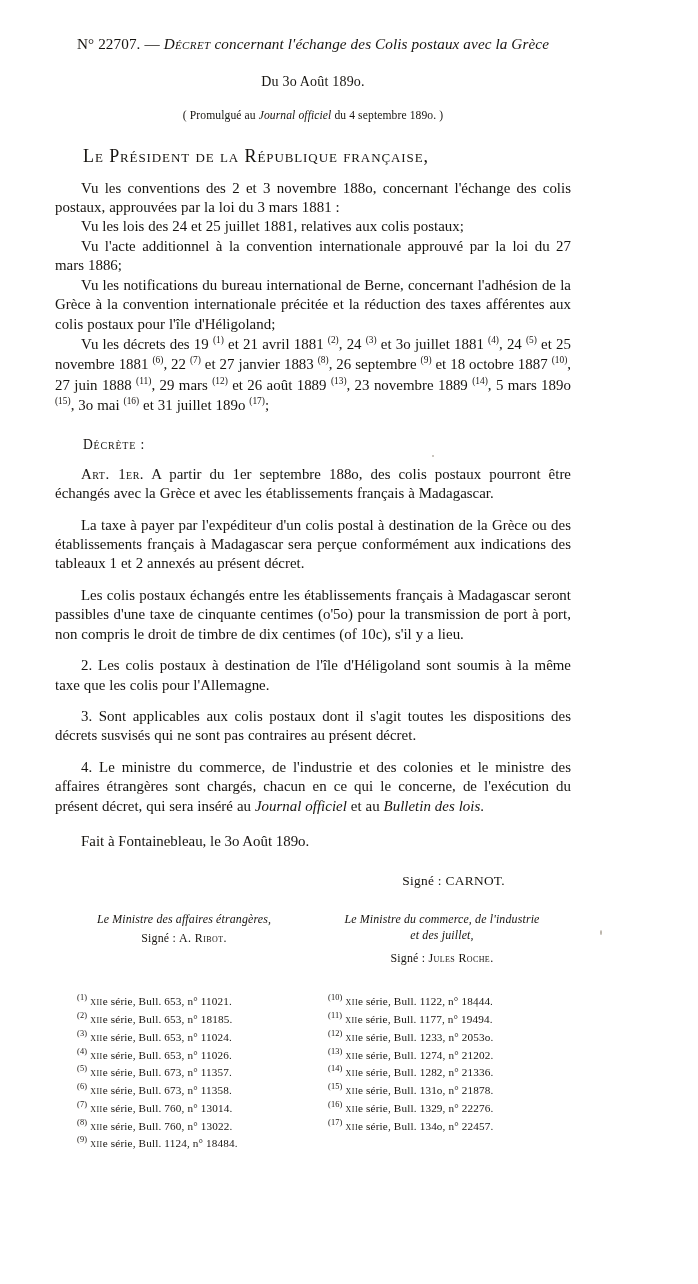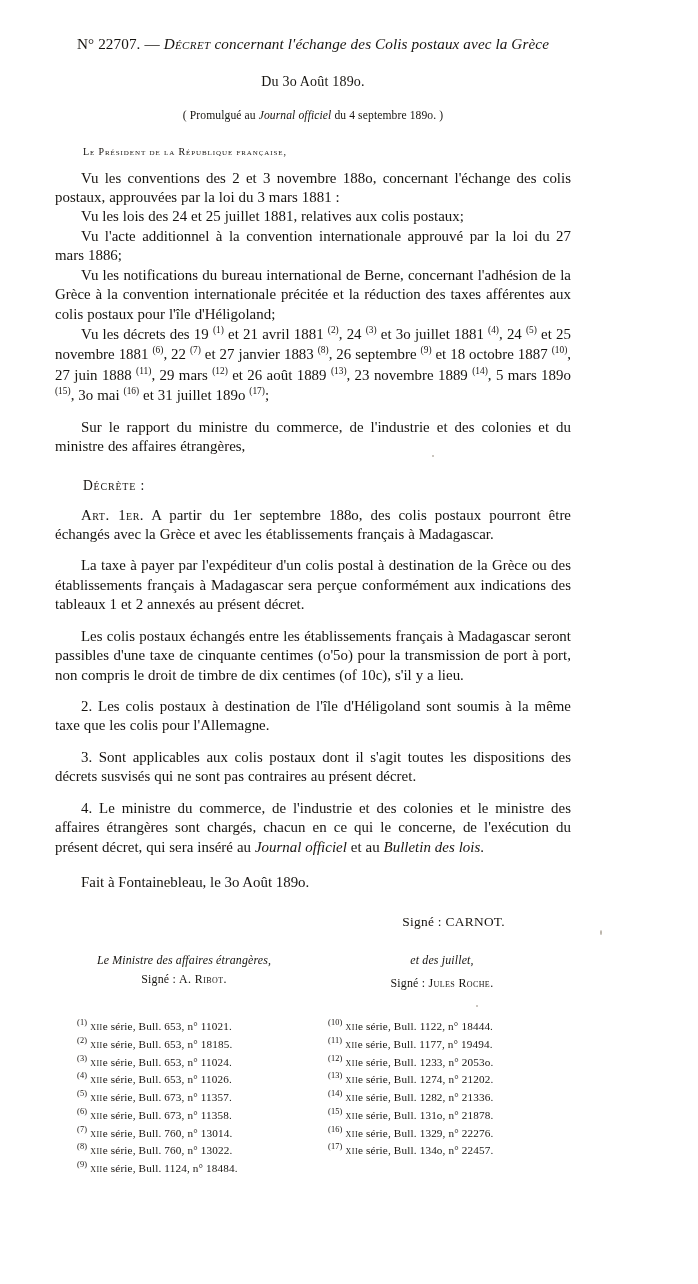--- a/index.html
+++ b/index.html
@@ -55,21 +55,21 @@
     font-size: 11.6px;
     margin-top: 19px;
     letter-spacing: 0.1px;
   }
   .promulgation .jo {
     font-style: italic;
   }
 
   
   .president {
-    font-size: 10px;
+    font-size: 18px;
     font-variant: small-caps;
     letter-spacing: 0.9px;
     margin-top: 24px;
     padding-left: 28px;
   }
   p.body-par {
     font-size: 14.9px;
     line-height: 1.305;
     margin: 0;
     text-align: justify;
@@ -185,21 +185,20 @@
 
   <div class="president">Le Président de la République française,</div>
 
   <p class="body-par gap-before">Vu les conventions des 2 et 3 novembre 188o, concernant l'échange des colis postaux, approuvées par la loi du 3 mars 1881 :</p>
   <p class="body-par">Vu les lois des 24 et 25 juillet 1881, relatives aux colis postaux;</p>
   <p class="body-par">Vu l'acte additionnel à la convention internationale approuvé par la loi du 27 mars 1886;</p>
   <p class="body-par">Vu les notifications du bureau international de Berne, concernant l'adhésion de la Grèce à la convention internationale précitée et la réduction des taxes afférentes aux colis postaux pour l'île d'Héligoland;</p>
 
   <p class="body-par" id="decrees-par">Vu les décrets des 19 <span class="sup">(1)</span> et 21 avril 1881 <span class="sup">(2)</span>, 24 <span class="sup">(3)</span> et 3o juillet 1881 <span class="sup">(4)</span>, 24 <span class="sup">(5)</span> et 25 novembre 1881 <span class="sup">(6)</span>, 22 <span class="sup">(7)</span> et 27 janvier 1883 <span class="sup">(8)</span>, 26 septembre <span class="sup">(9)</span> et 18 octobre 1887 <span class="sup">(10)</span>, 27 juin 1888 <span class="sup">(11)</span>, 29 mars <span class="sup">(12)</span> et 26 août 1889 <span class="sup">(13)</span>, 23 novembre 1889 <span class="sup">(14)</span>, 5 mars 189o <span class="sup">(15)</span>, 3o mai <span class="sup">(16)</span> et 31 juillet 189o <span class="sup">(17)</span>;</p>
 
-  <p class="body-par gap-before">Sur le rapport du ministre du commerce, de l'industrie et des colonies et du ministre des affaires étrangères,</p>
 
   <div class="decrete">Décrète :</div>
 
   <p class="body-par gap-before"><span class="art-label">Art. 1er.</span><span> A partir du 1er septembre 188o, des colis postaux pourront être échangés avec la Grèce et avec les établissements français à Madagascar.</span></p>
 
   <p class="body-par gap-before">La taxe à payer par l'expéditeur d'un colis postal à destination de la Grèce ou des établissements français à Madagascar sera perçue conformément aux indications des tableaux 1 et 2 annexés au présent décret.</p>
 
   <p class="body-par gap-before">Les colis postaux échangés entre les établissements français à Madagascar seront passibles d'une taxe de cinquante centimes (o'5o) pour la transmission de port à port, non compris le droit de timbre de dix centimes (of 10c), s'il y a lieu.</p>
 
   <p class="body-par gap-before">2. Les colis postaux à destination de l'île d'Héligoland sont soumis à la même taxe que les colis pour l'Allemagne.</p>
@@ -211,20 +210,21 @@
   <div class="fait">Fait à Fontainebleau, le 3o Août 189o.</div>
 
   <div class="signe-carnot">Signé : CARNOT.</div>
 
   <div class="sig-row">
     <div class="sig-col left">
       <div class="role">Le Ministre des affaires étrangères,</div>
       <div class="signed"><span>Signé : </span><span class="name">A. Ribot.</span></div>
     </div>
     <div class="sig-col right">
+      <div class="role">Le Ministre du commerce, de l'industrie</div>
       <div class="role">et des juillet,</div>
       <div class="signed"><span>Signé : </span><span class="name">Jules Roche.</span></div>
     </div>
   </div>
 
   <div class="footnotes">
     <div class="fn-col left" id="fn-left">
         <div class="fn-item"><span class="fn-marker">(1)</span><span class="fn-series">xii</span><span>e série, Bull. 653, n° 11021.</span></div>
         <div class="fn-item"><span class="fn-marker">(2)</span><span class="fn-series">xii</span><span>e série, Bull. 653, n° 18185.</span></div>
         <div class="fn-item"><span class="fn-marker">(3)</span><span class="fn-series">xii</span><span>e série, Bull. 653, n° 11024.</span></div>

